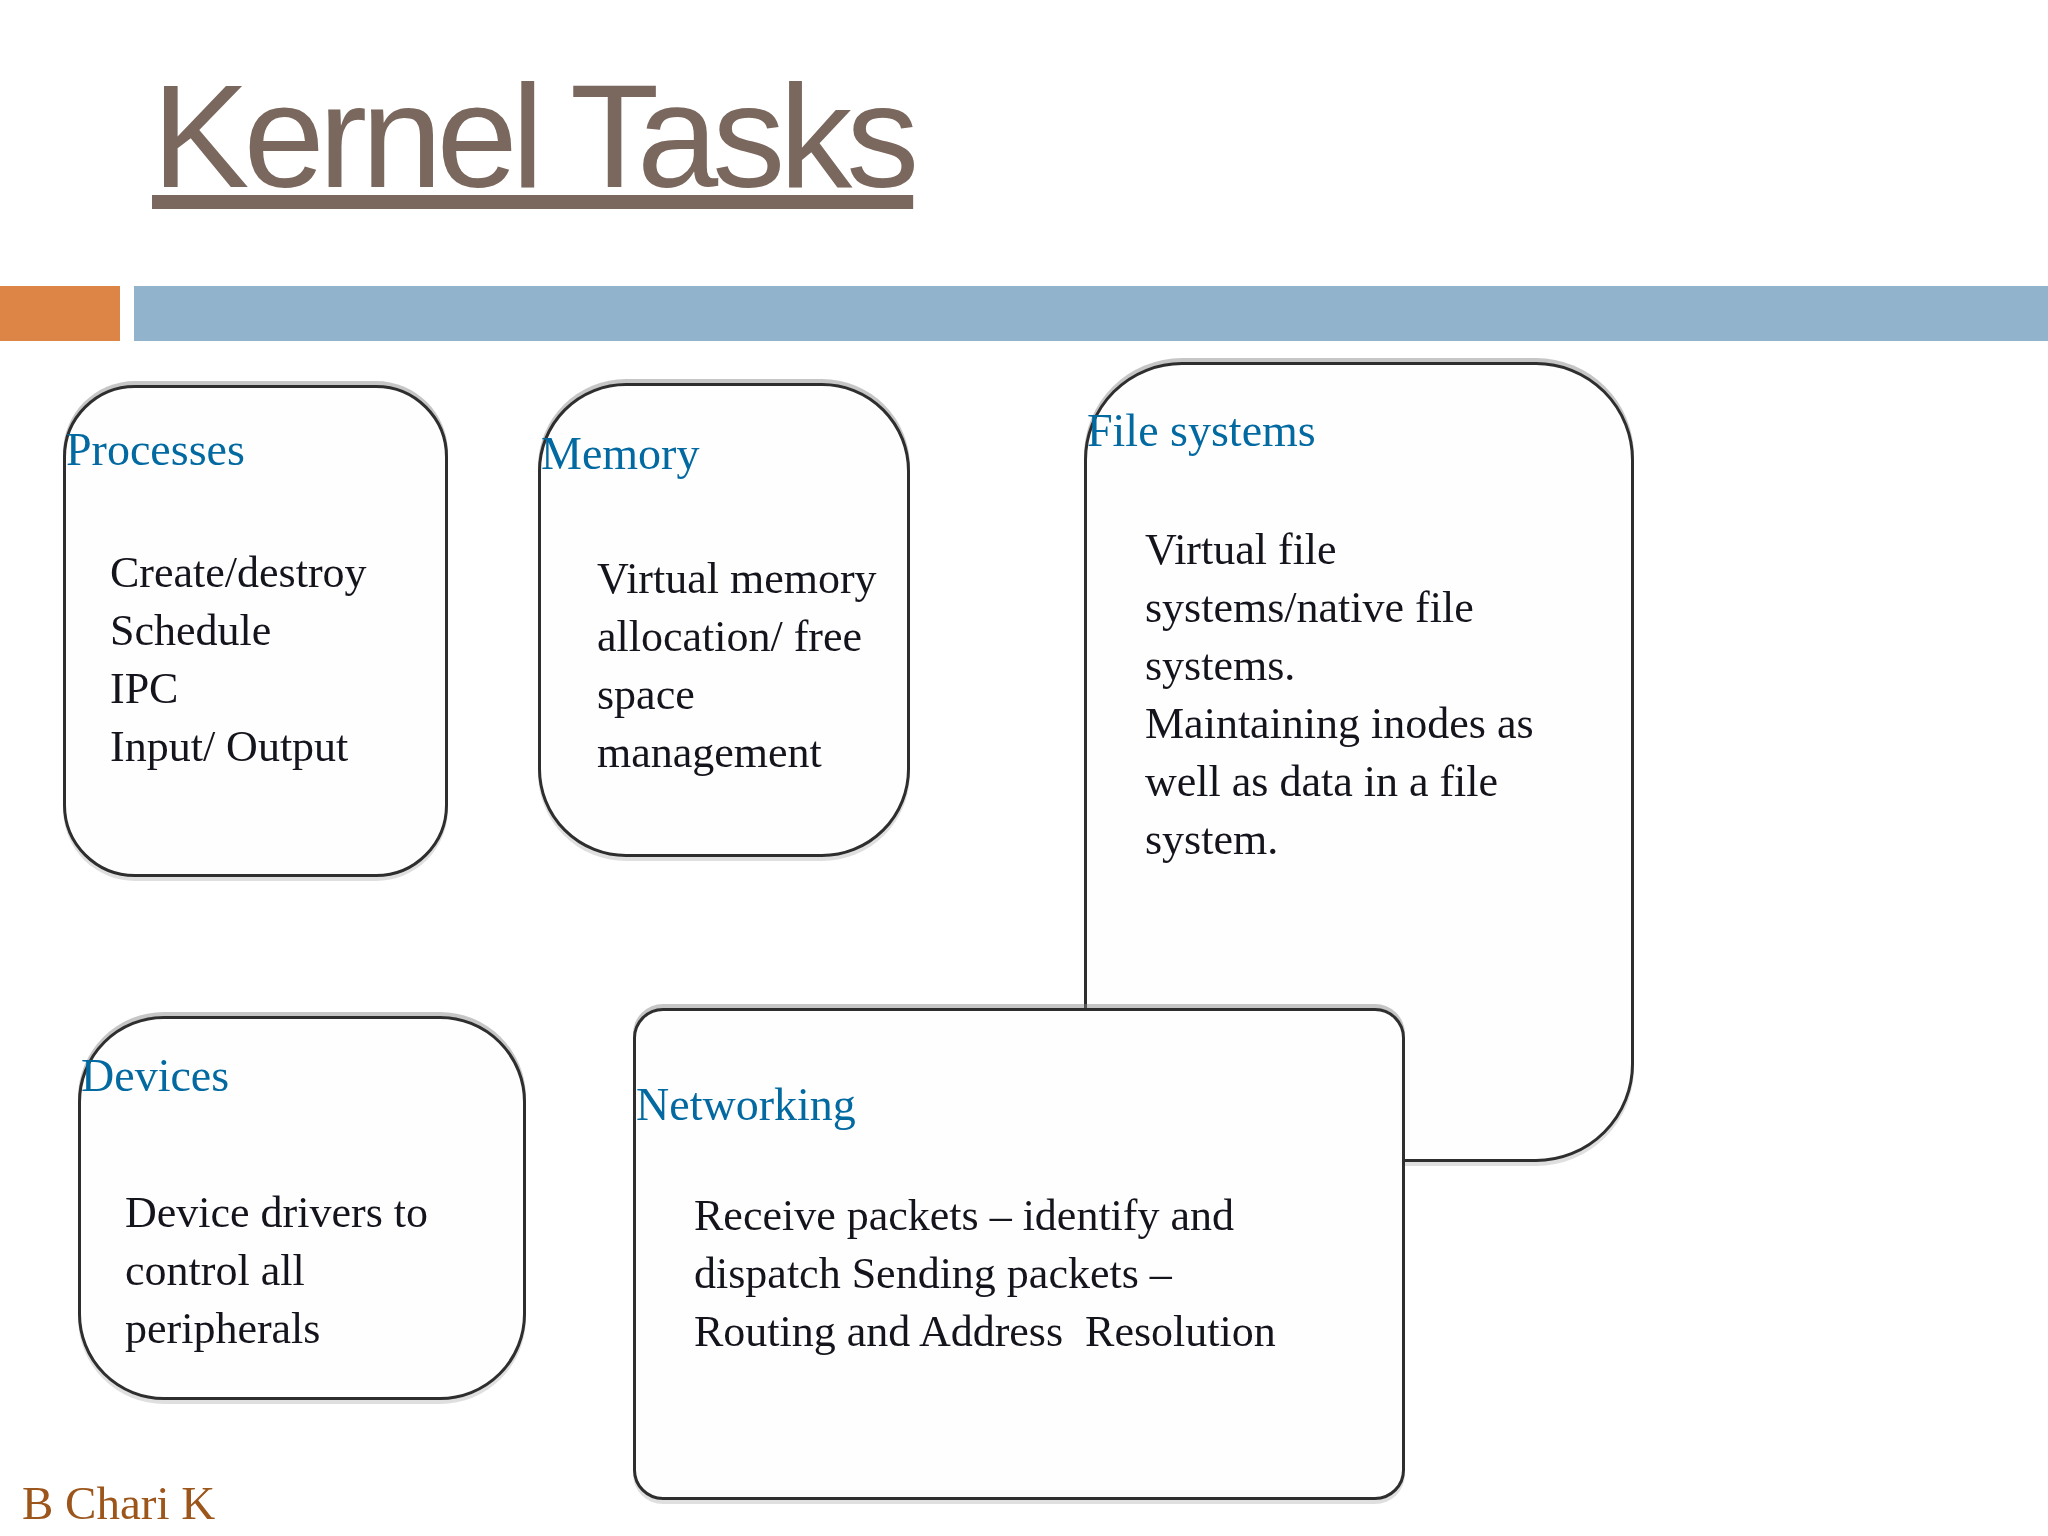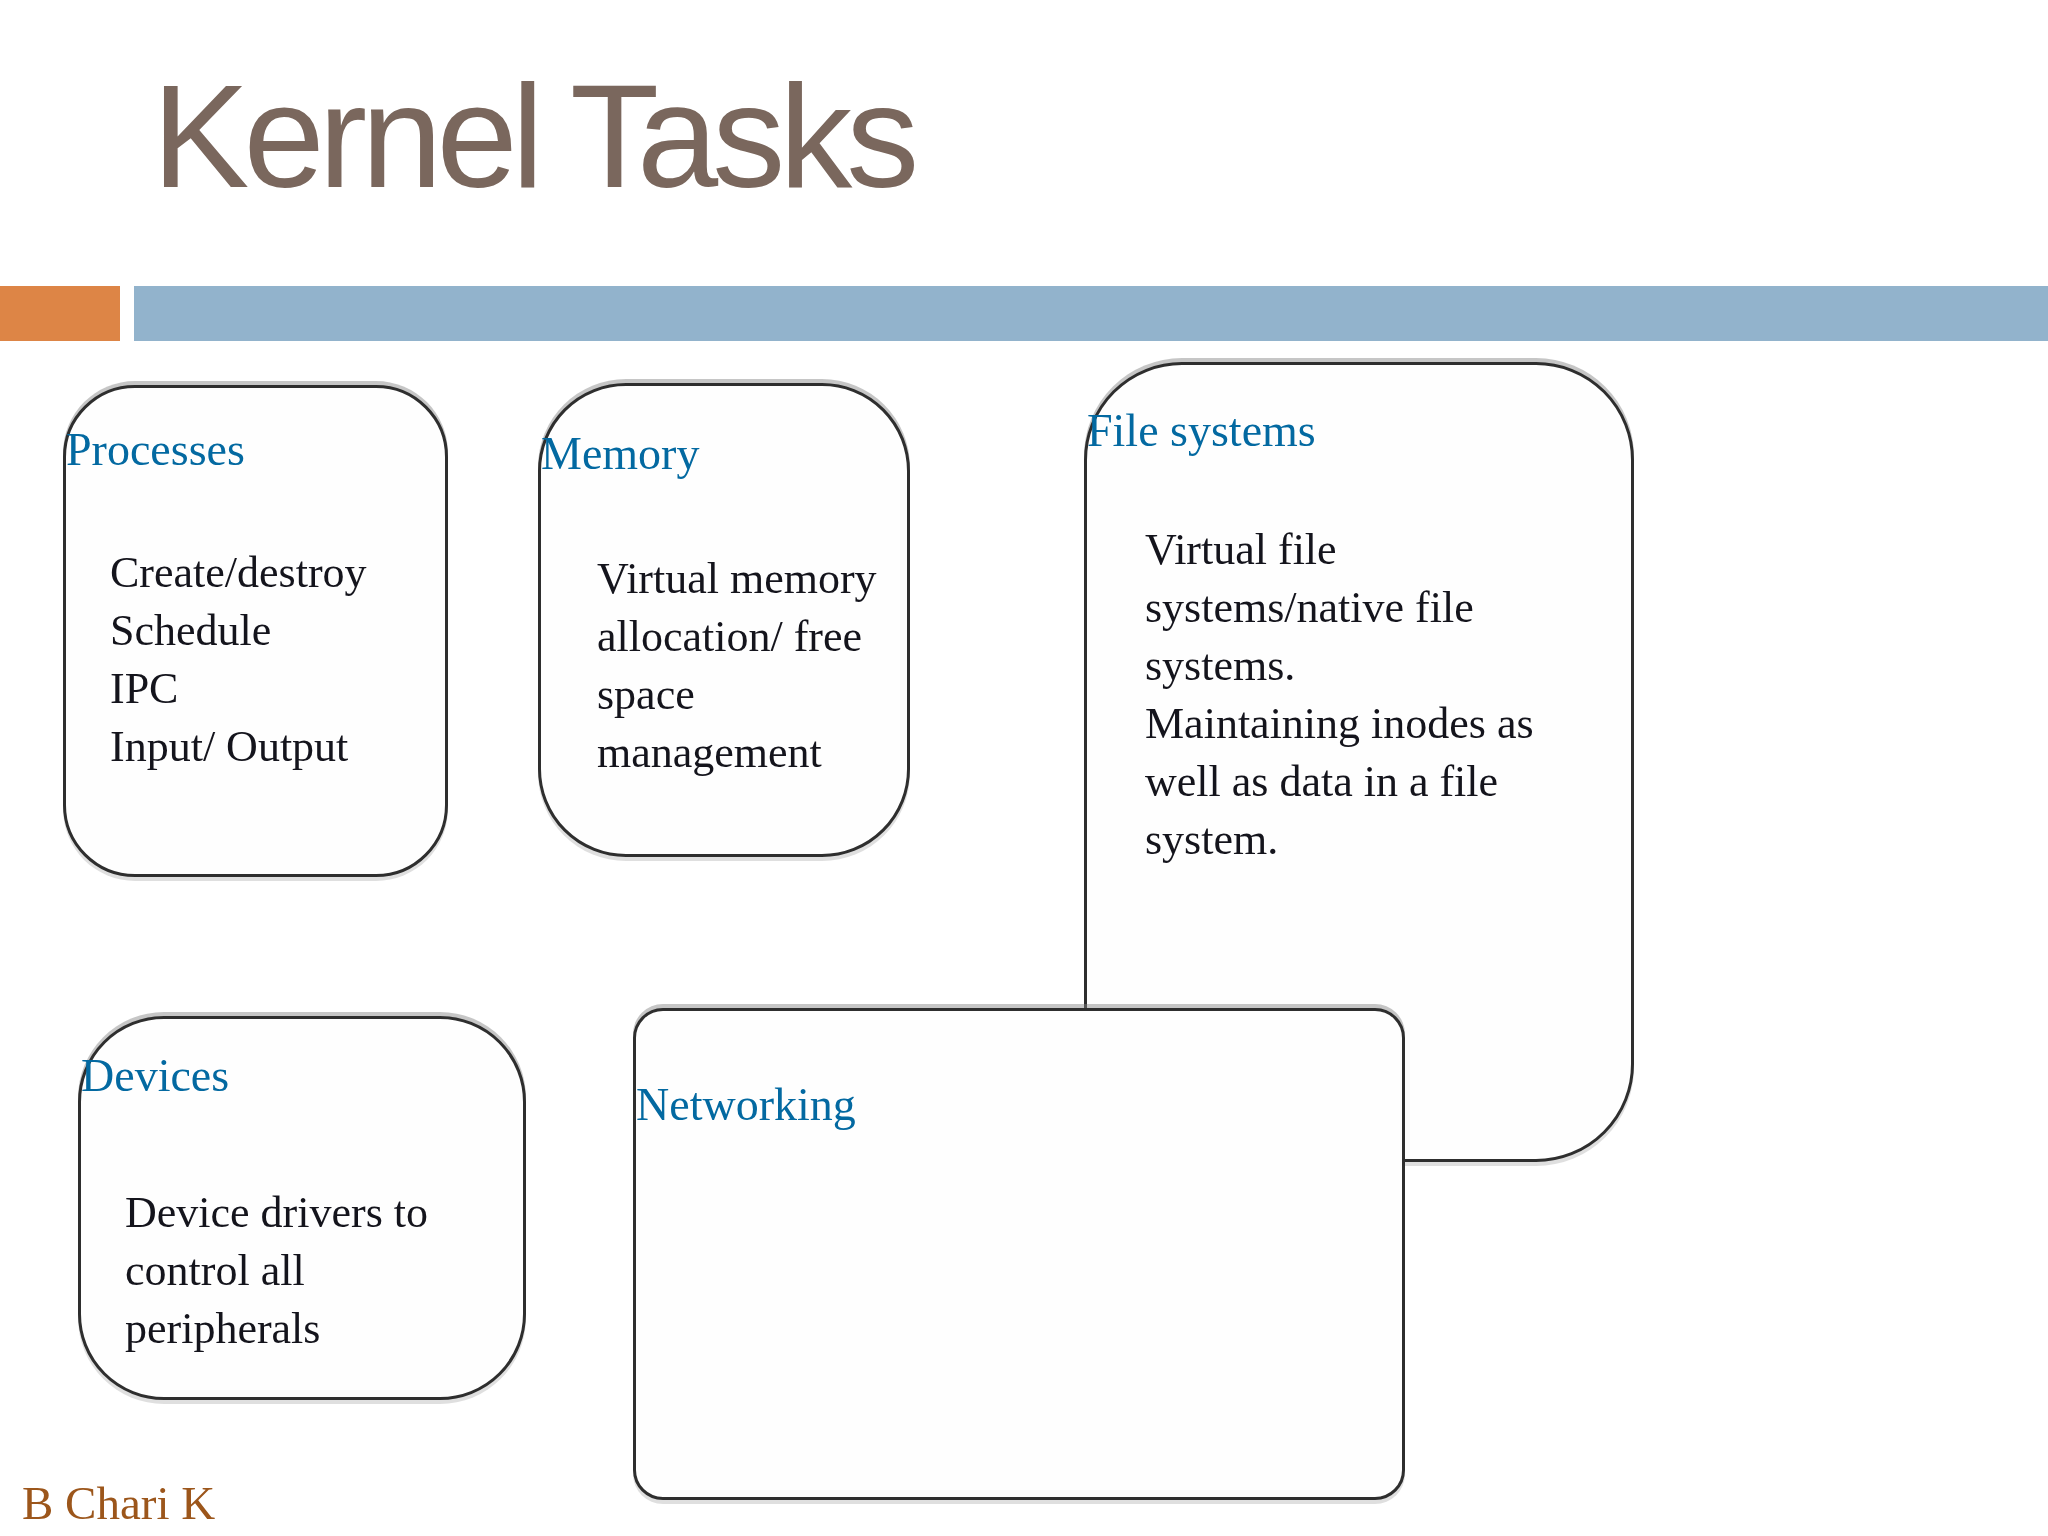--- a/index.html
+++ b/index.html
@@ -22,20 +22,21 @@
     left: 152px;
     top: 60px;
     margin: 0;
     font-family: "Liberation Sans", sans-serif;
     font-weight: 400;
     font-size: 146px;
     line-height: 1.05;
     letter-spacing: -6px;
     color: #7a675d;
     white-space: nowrap;
+    text-decoration: underline;
   }
 
   
   .accent-bar {
     position: absolute;
     top: 286px;
     height: 55px;
   }
   .accent-bar.orange {
     left: 0;
@@ -143,17 +144,20 @@
 
   <section class="task-box" id="box-devices">
     <h2 class="box-title">Devices</h2>
     <p class="box-body">Device drivers to
 control all
 peripherals</p>
   </section>
 
   <section class="task-box" id="box-networking">
     <h2 class="box-title">Networking</h2>
+    <p class="box-body">Receive packets – identify and
+dispatch Sending packets –
+Routing and Address  Resolution</p>
   </section>
 
   <p class="footer-credit">B Chari K</p>
 
 </div>
 
 </body></html>

